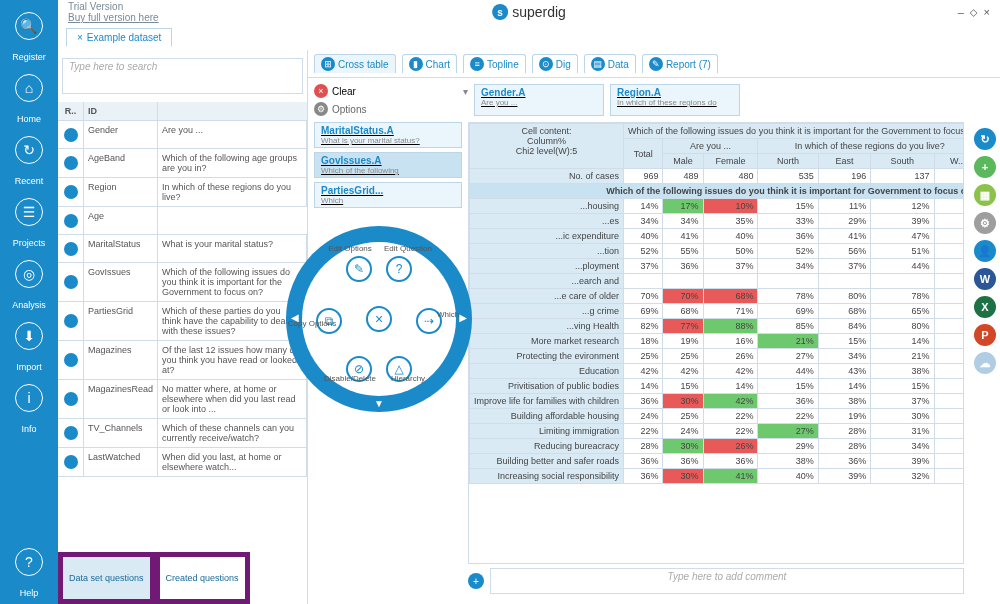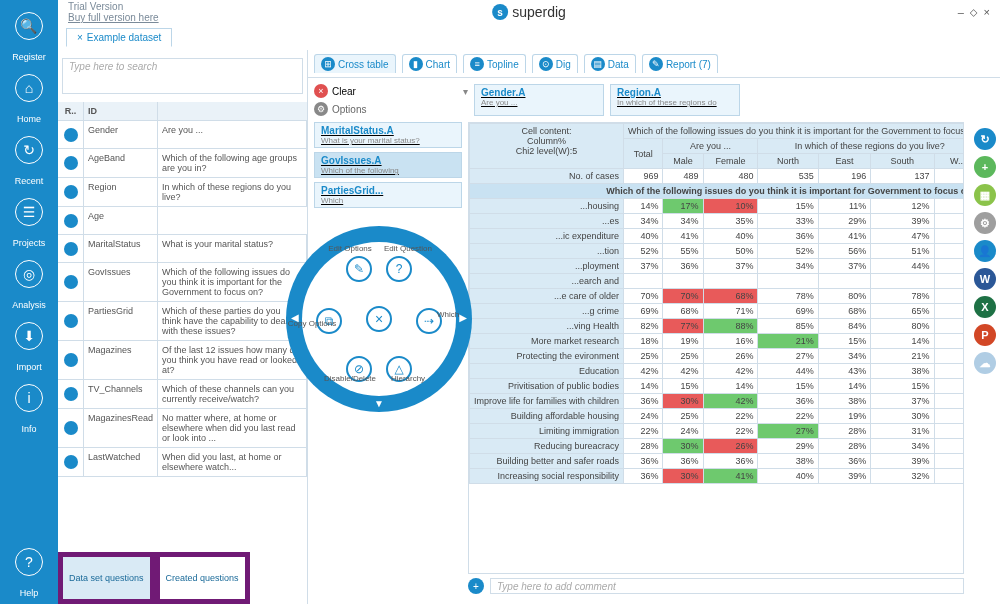--- a/index.html
+++ b/index.html
@@ -71,21 +71,21 @@
 table.xtab { border-collapse: collapse; width:100%; font-size:9px; color:#444; }
 table.xtab th, table.xtab td { border:1px solid #d0dde8; padding:2px 4px; text-align:right; white-space:nowrap; }
 table.xtab th { background:#d9eaf5; font-weight:normal; text-align:center; }
 th.corner { background:#c9e2f2; text-align:left; vertical-align:top; }
 th.group { background:#c9e2f2; font-weight:bold; }
 td.row-label { text-align:left; background:#d9eaf5; }
 td.hi-green { background:#6ec96e; }
 td.hi-red { background:#e85a5a; }
 .comment-row { display:flex; align-items:center; gap:6px; padding:4px 0; }
 .comment-icon { width:16px; height:16px; border-radius:50%; background:#1a8ac9; color:#fff; display:inline-flex; align-items:center; justify-content:center; }
-.comment-input { flex:1; height:16px; border:1px solid #d0dde8; padding:2px 6px; color:#aaa; font-style:italic; }
+.comment-input { flex:1; height:26px; border:1px solid #d0dde8; padding:2px 6px; color:#aaa; font-style:italic;text-align:center; }
 
 
 .tool-rail { width: 30px; display:flex; flex-direction:column; align-items:center; gap:6px; padding-top:6px; }
 .tool-btn { width:22px; height:22px; border-radius:50%; display:flex; align-items:center; justify-content:center; color:#fff; font-size:11px; font-weight:bold; }
 
 
 .radial { position:absolute; left: 286px; top: 226px; width: 186px; height: 186px; }
 .radial-outer { position:absolute; inset:0; border-radius:50%; background: conic-gradient(#1a8ac9 0deg 360deg); }
 .radial-inner { position:absolute; inset:16px; border-radius:50%; background:#fff; }
 .radial-center { position:absolute; left:50%; top:50%; width:26px; height:26px; margin:-13px; border-radius:50%; border:2px solid #1a8ac9; color:#1a8ac9; display:flex; align-items:center; justify-content:center; font-size:14px; background:#fff; }
@@ -217,29 +217,29 @@
             <div class="var-c1">
               <span class="var-bullet"></span>
             </div>
             <div class="var-c2">Magazines</div>
             <div class="var-c3">Of the last 12 issues how many do you think you have read or looked at?</div>
           </div>
           <div class="var-row">
             <div class="var-c1">
               <span class="var-bullet"></span>
             </div>
+            <div class="var-c2">MagazinesRead</div>
+            <div class="var-c3">No matter where, at home or elsewhere when did you last read or look into ...</div>
+          </div>
+          <div class="var-row">
+            <div class="var-c1">
+              <span class="var-bullet"></span>
+            </div>
             <div class="var-c2">TV_Channels</div>
             <div class="var-c3">Which of these channels can you currently receive/watch?</div>
-          </div>
-          <div class="var-row">
-            <div class="var-c1">
-              <span class="var-bullet"></span>
-            </div>
-            <div class="var-c2">MagazinesRead</div>
-            <div class="var-c3">No matter where, at home or elsewhere when did you last read or look into ...</div>
           </div>
           <div class="var-row">
             <div class="var-c1">
               <span class="var-bullet"></span>
             </div>
             <div class="var-c2">LastWatched</div>
             <div class="var-c3">When did you last, at home or elsewhere watch...</div>
           </div>
         </div>
       <div class="var-footer">

